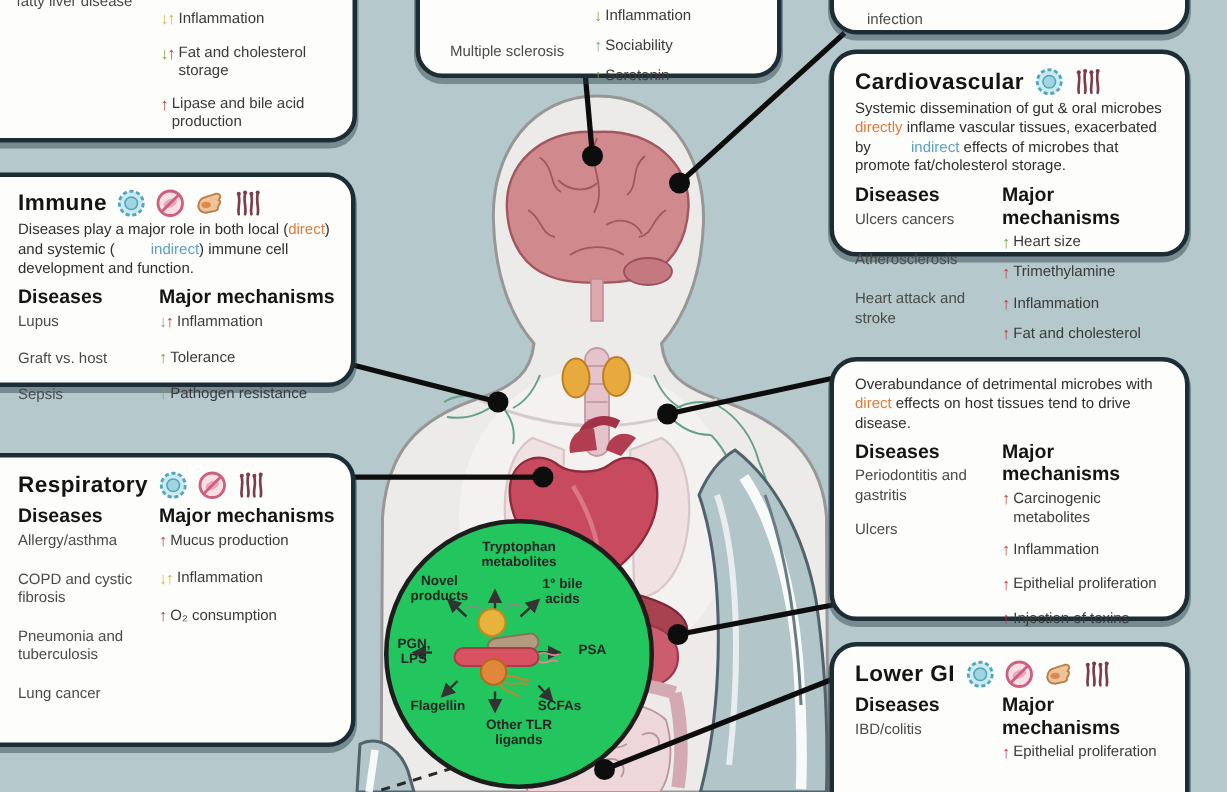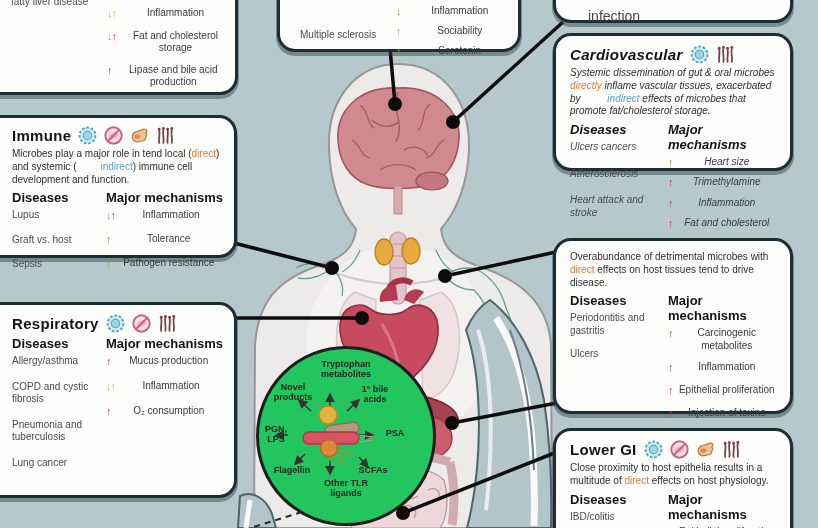--- a/index.html
+++ b/index.html
@@ -20,45 +20,45 @@
   .w-direct{color:#e07b39;}
   .w-indirect{color:#5b9fc7;padding-left:24px;}
   .cols{display:flex;}
   .col-head{font-size:13px;font-weight:bold;color:#141414;margin-bottom:4px;}
   .disease{font-size:10px;color:#4a4a4a;margin-bottom:11px;line-height:1.25;}
   .mech{font-size:10px;color:#3a3a3a;margin-bottom:9px;line-height:1.25;display:flex;}
   .arrs{flex:0 0 auto;margin-right:3px;font-weight:bold;letter-spacing:-1px;}
   .arr{font-size:11px;}
   .arr.red{color:#c23a49;} .arr.green{color:#7ca345;} .arr.yellow{color:#d9b65a;}
   .arr.teal{color:#7fa3a1;} .arr.slate{color:#8a9bb5;}
-  .mtext{flex:1;text-align:center;}
+  .mtext{flex:1;}
 
   #panel-liver{left:-20px;top:-62px;width:258px;height:157px;}
   #panel-liver .fragment{position:absolute;left:28px;top:55px;font-size:10px;color:#4a4a4a;}
   #panel-liver .mechcol{position:absolute;left:124px;top:66px;width:125px;}
 
   #panel-brain{left:277px;top:-44px;width:244px;height:96px;}
   #panel-brain .disease{position:absolute;left:20px;top:70px;margin:0;}
   #panel-brain .mechcol{position:absolute;left:116px;top:46px;width:120px;}
   #panel-brain .mech{margin-bottom:6px;}
 
   #panel-topright{left:553px;top:-36px;width:240px;height:59px;}
-  #panel-topright .fragment{position:absolute;left:32px;top:41px;font-size:14px;color:#4a4a4a;}
+  #panel-topright .fragment{position:absolute;left:22px;top:41px;font-size:10px;color:#4a4a4a;}
 
   #panel-immune{left:-20px;top:115px;width:257px;height:143px;padding:7px 10px 4px 29px;}
   #panel-immune .dcol{width:94px;} #panel-immune .mcol{flex:1;}
   #panel-immune .disease{margin-bottom:12px;}
   #panel-immune .mech{margin-bottom:10px;}
 
   #panel-respiratory{left:-20px;top:302px;width:257px;height:196px;padding:8px 10px 4px 29px;}
   #panel-respiratory .dcol{width:94px;} #panel-respiratory .mcol{flex:1;}
   #panel-respiratory .disease{margin-bottom:13px;}
   #panel-respiratory .mech{margin-bottom:11px;}
 
-  #panel-cardiovascular{left:553px;top:33px;width:240px;height:138px;padding:8px 12px 4px 14px;font-style:italic;}
+  #panel-cardiovascular{left:553px;top:33px;width:240px;height:138px;padding:8px 12px 4px 14px;}
   #panel-cardiovascular .dcol{width:98px;} #panel-cardiovascular .mcol{flex:1;}
   #panel-cardiovascular .disease{margin-bottom:14px;}
   #panel-cardiovascular .mech{margin-bottom:6.5px;}
 
   #panel-upper-gi{left:553px;top:238px;width:240px;height:176px;padding:9px 12px 4px 14px;}
   #panel-upper-gi .dcol{width:98px;} #panel-upper-gi .mcol{flex:1;}
   #panel-upper-gi .disease{margin-bottom:11px;}
   #panel-upper-gi .mech{margin-bottom:9px;}
 
   #panel-lower-gi{left:553px;top:428px;width:240px;height:142px;padding:8px 12px 4px 14px;}
@@ -321,21 +321,21 @@
               <g fill="#7c3d49">
                 <circle cx="4" cy="4" r="1.3"></circle>
                 <circle cx="8" cy="3.2" r="1.3"></circle>
                 <circle cx="12" cy="4" r="1.3"></circle>
                 <circle cx="16" cy="3.2" r="1.3"></circle>
               </g>
             </svg>
           </span>
         </span>
     </div>
-    <div class="desc"><span>Microbes play a major role in tend local (</span><span class="w-direct">direct</span><span>) and systemic (</span><span class="w-indirect">indirect</span><span>) immune cell development and function.</span></div>
+    <div class="desc"><span>Diseases play a major role in both local (</span><span class="w-direct">direct</span><span>) and systemic (</span><span class="w-indirect">indirect</span><span>) immune cell development and function.</span></div>
     <div class="cols">
       <div class="dcol">
         <div class="col-head">Diseases</div>
         <div>
             <div class="disease">Lupus</div>
             <div class="disease">Graft vs. host</div>
             <div class="disease">Sepsis</div>
           </div>
       </div>
       <div class="mcol">
@@ -557,21 +557,20 @@
               <g fill="#7c3d49">
                 <circle cx="4" cy="4" r="1.3"></circle>
                 <circle cx="8" cy="3.2" r="1.3"></circle>
                 <circle cx="12" cy="4" r="1.3"></circle>
                 <circle cx="16" cy="3.2" r="1.3"></circle>
               </g>
             </svg>
           </span>
         </span>
     </div>
-    <div class="desc"><span>Close proximity to host epithelia results in a multitude of </span><span class="w-direct">direct</span><span> effects on host physiology.</span></div>
     <div class="cols">
       <div class="dcol">
         <div class="col-head">Diseases</div>
         <div>
             <div class="disease">IBD/colitis</div>
           </div>
       </div>
       <div class="mcol">
         <div class="col-head">Major mechanisms</div>
         <div>

